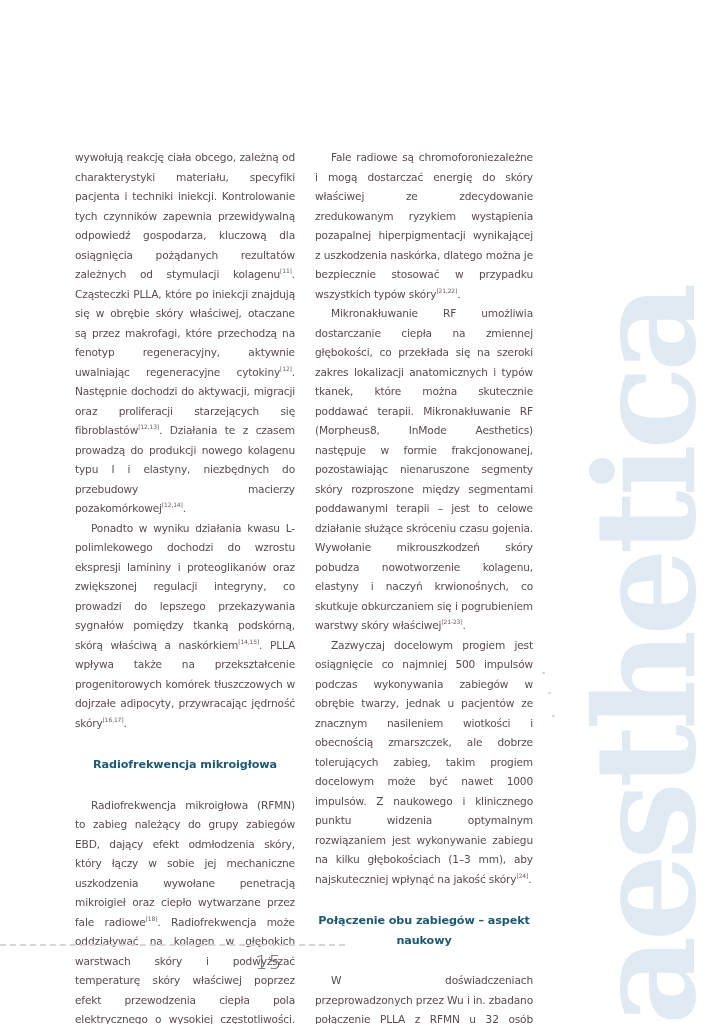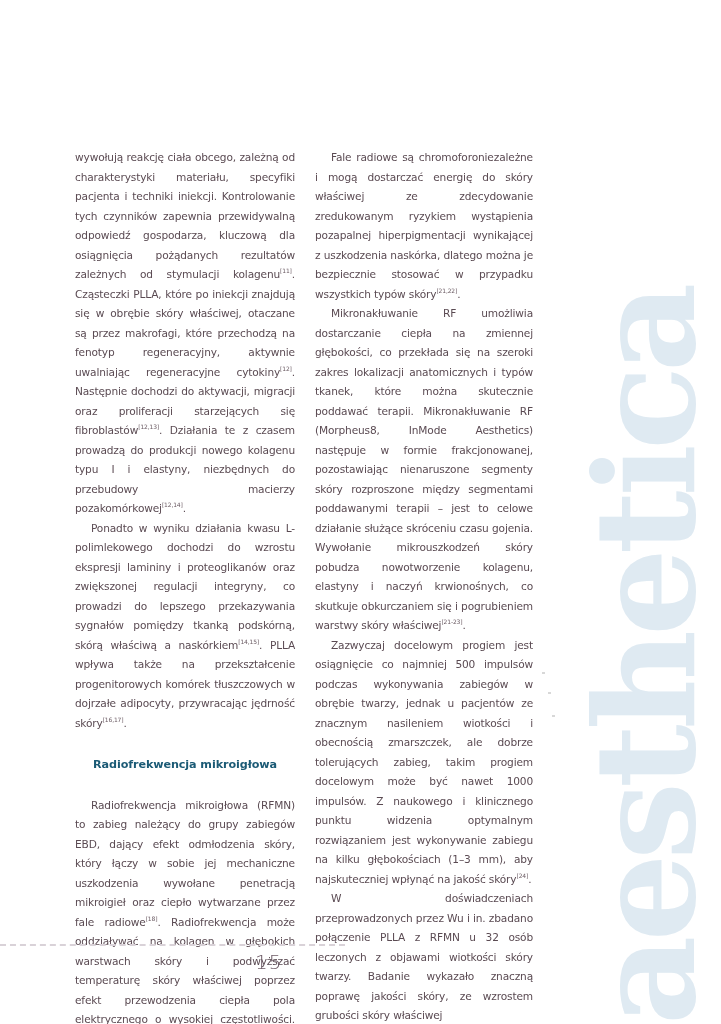--- a/index.html
+++ b/index.html
@@ -93,19 +93,20 @@
     <p class="indent"><span>Radiofrekwencja mikroigłowa (RFMN) to zabieg należący do grupy zabiegów EBD, dający efekt odmłodzenia skóry, który łączy w sobie jej mechaniczne uszkodzenia wywołane penetracją mikroigieł oraz ciepło wytwarzane przez fale radiowe</span><sup class="ref">[18]</sup><span>. Radiofrekwencja może oddziaływać na kolagen w głębokich warstwach skóry i podwyższać temperaturę skóry właściwej poprzez efekt przewodzenia ciepła pola elektrycznego o wysokiej częstotliwości. Po podgrzaniu tkanki dochodzi do szeregu zmian fizycznych i chemicznych, których celem jest stymulowanie procesów ukierunkowanych na regenerację i przebudowę kolagenu, co daje efekt napięcia skóry</span></p>
   </div>
 
   <div class="col col-right">
     <p class="indent"><span>Fale radiowe są chromoforoniezależne i mogą dostarczać energię do skóry właściwej ze zdecydowanie zredukowanym ryzykiem wystąpienia pozapalnej hiperpigmentacji wynikającej z uszkodzenia naskórka, dlatego można je bezpiecznie stosować w przypadku wszystkich typów skóry</span><sup class="ref">[21,22]</sup><span>.</span></p>
 
     <p class="indent"><span>Mikronakłuwanie RF umożliwia dostarczanie ciepła na zmiennej głębokości, co przekłada się na szeroki zakres lokalizacji anatomicznych i typów tkanek, które można skutecznie poddawać terapii. Mikronakłuwanie RF (Morpheus8, InMode Aesthetics) następuje w formie frakcjonowanej, pozostawiając nienaruszone segmenty skóry rozproszone między segmentami poddawanymi terapii – jest to celowe działanie służące skróceniu czasu gojenia. Wywołanie mikrouszkodzeń skóry pobudza nowotworzenie kolagenu, elastyny i naczyń krwionośnych, co skutkuje obkurczaniem się i pogrubieniem warstwy skóry właściwej</span><sup class="ref">[21-23]</sup><span>.</span></p>
 
     <p class="indent"><span>Zazwyczaj docelowym progiem jest osiągnięcie co najmniej 500 impulsów podczas wykonywania zabiegów w obrębie twarzy, jednak u pacjentów ze znacznym nasileniem wiotkości i obecnością zmarszczek, ale dobrze tolerujących zabieg, takim progiem docelowym może być nawet 1000 impulsów. Z naukowego i klinicznego punktu widzenia optymalnym rozwiązaniem jest wykonywanie zabiegu na kilku głębokościach (1–3 mm), aby najskuteczniej wpłynąć na jakość skóry</span><sup class="ref">[24]</sup><span>.</span></p>
 
+    <div class="heading">Połączenie obu zabiegów – aspekt naukowy</div>
 
     <p class="indent"><span>W doświadczeniach przeprowadzonych przez Wu i in. zbadano połączenie PLLA z RFMN u 32 osób leczonych z objawami wiotkości skóry twarzy. Badanie wykazało znaczną poprawę jakości skóry, ze wzrostem grubości skóry właściwej</span></p>
   </div>
 
   <div class="dashed"></div>
   <div class="page-number">15</div>
 </div>
 
 </body></html>

